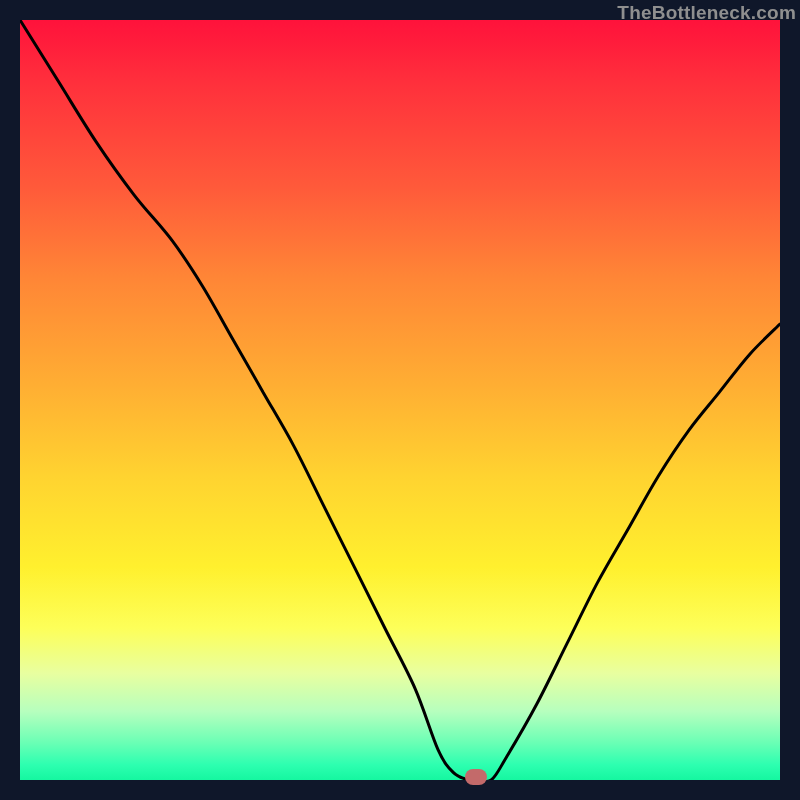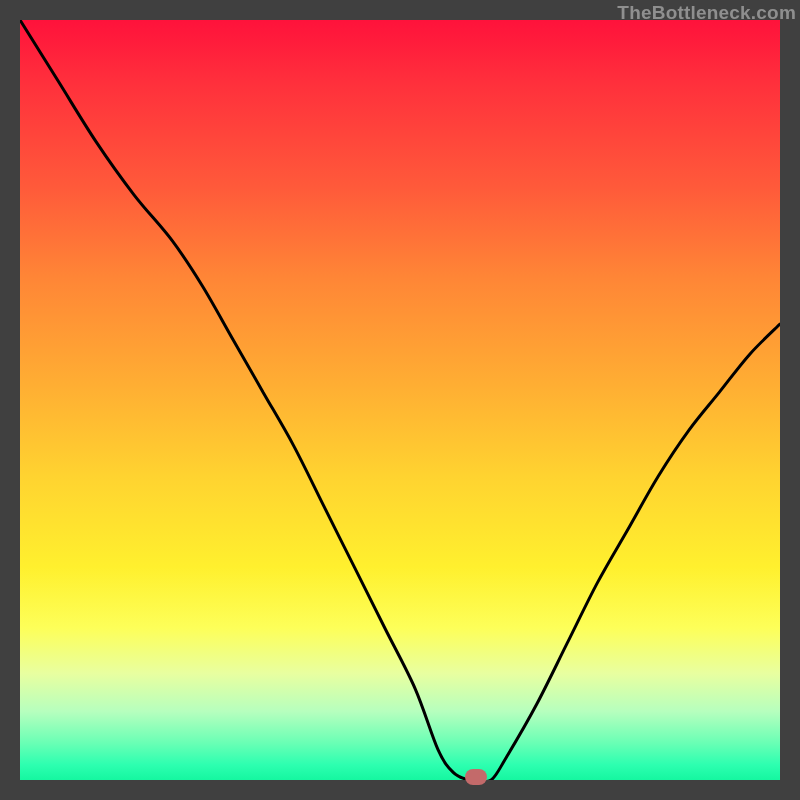--- a/index.html
+++ b/index.html
@@ -7,21 +7,21 @@
     padding: 0;
     width: 800px;
     height: 800px;
     background: #000;
     overflow: hidden;
   }
   .frame {
     position: relative;
     width: 800px;
     height: 800px;
-    background: #404040;
+    background: #0f172a;
   }
   .plot {
     position: absolute;
     left: 20px;
     top: 20px;
     width: 760px;
     height: 760px;
     
     background: linear-gradient(
       to bottom,

